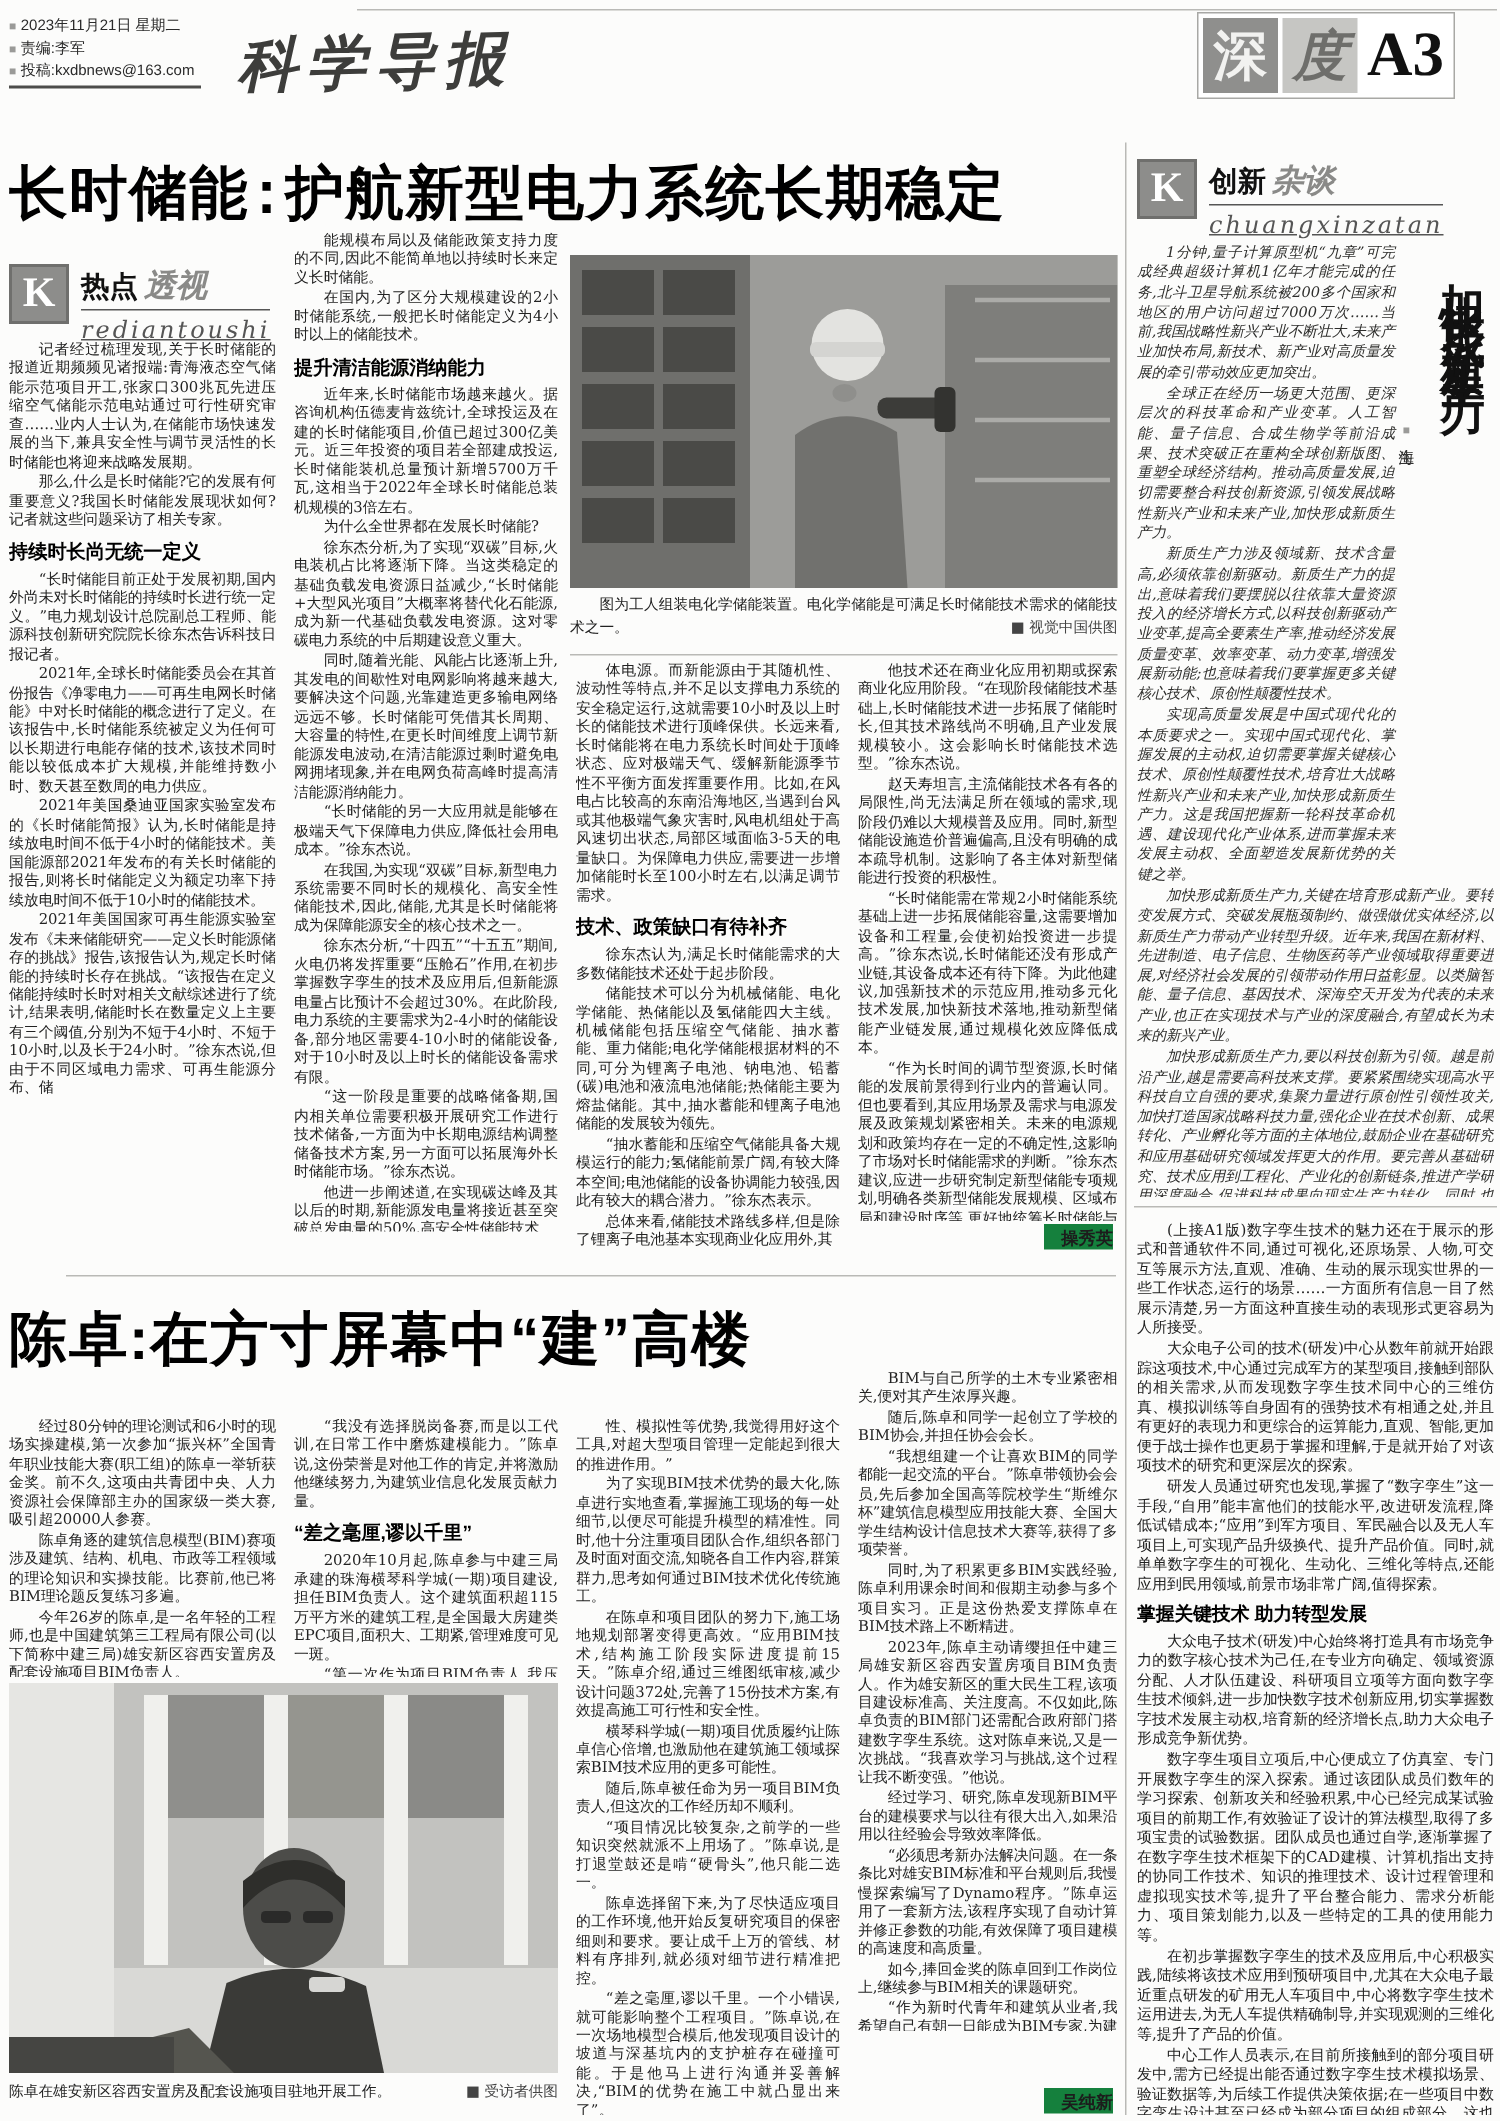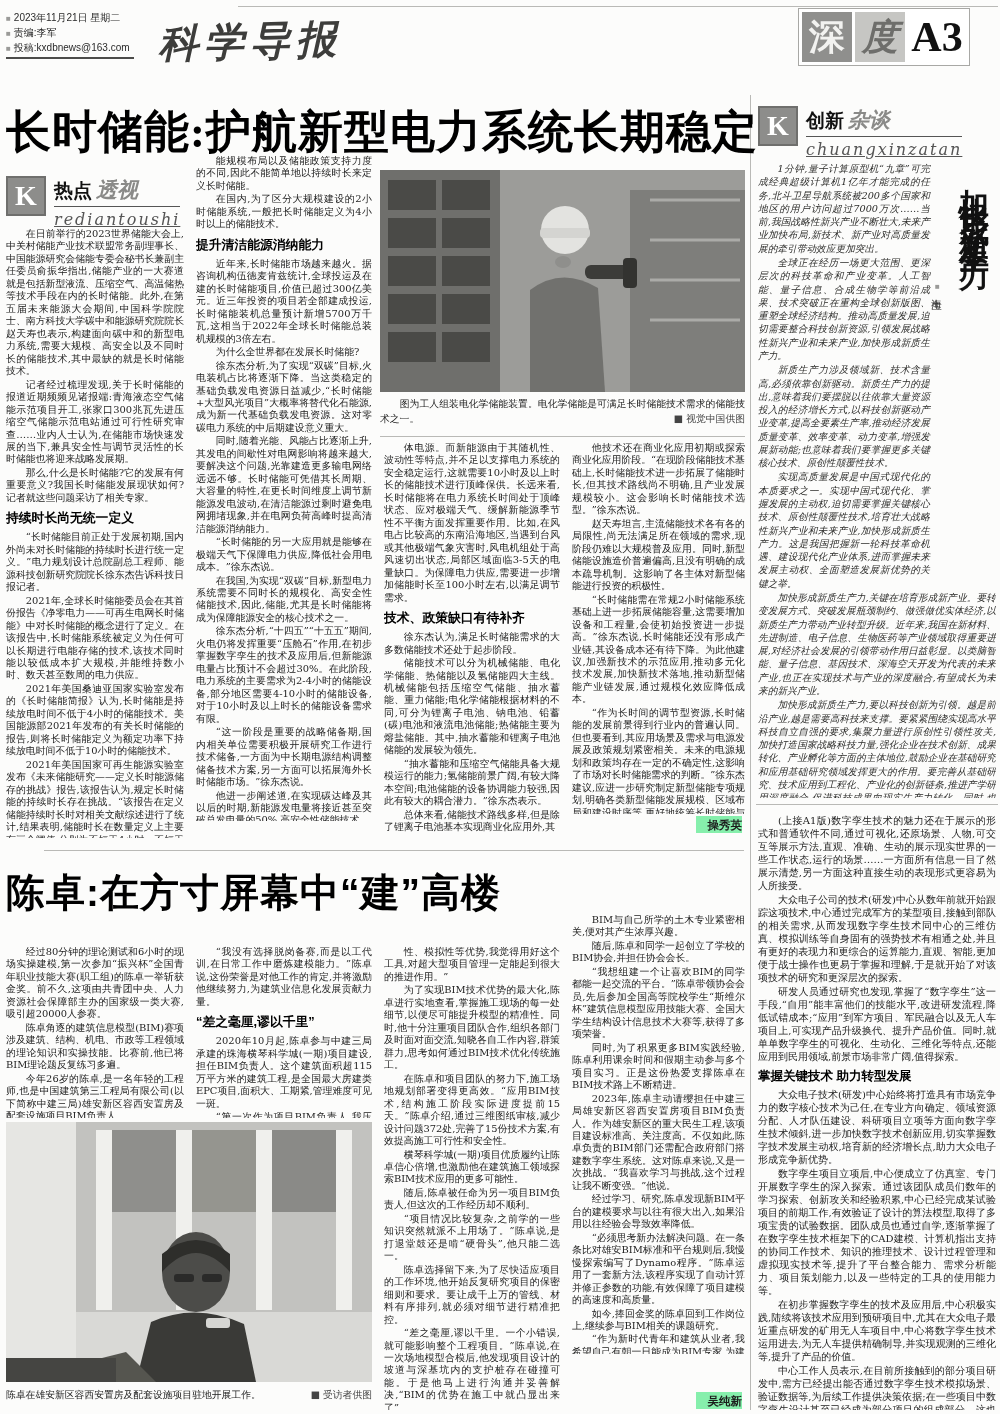--- a/index.html
+++ b/index.html
@@ -16,40 +16,40 @@
             letter-spacing:6px;transform:rotate(-1.5deg);font-family:"DejaVu Serif",serif;}
   .section-box{position:absolute;left:798px;top:8px;width:170px;height:56px;border:1px solid #a8a8a5;
                display:flex;align-items:center;background:#fff;}
   .tile{width:50px;height:50px;margin-left:3px;display:flex;align-items:center;justify-content:center;
         font-size:36px;font-weight:bold;font-family:"DejaVu Serif",serif;}
   .tile-a{background:#8f8f8d;color:#f2f2f0;}
   .tile-b{background:#c6c6c3;color:#6e6e6b;font-style:italic;}
   .pageno{flex:1;text-align:center;font-size:42px;font-weight:bold;color:#111;
           font-family:"Liberation Serif",serif;}
   
-  .headline1{font-family:Liberation Serif, serif;font-weight:900;
-             font-size:45px;letter-spacing:1px;color:#000;white-space:nowrap;}
+  .headline1{font-family:Liberation Mono, monospace;font-weight:900;
+             font-size:39px;letter-spacing:1px;color:#000;white-space:nowrap;}
   .headline2{font-family:"Liberation Sans","DejaVu Sans",sans-serif;font-weight:900;
              font-size:39px;letter-spacing:1px;color:#000;white-space:nowrap;}
   
   .badge{display:flex;align-items:flex-start;}
   .klogo{width:40px;height:40px;background:#8d8d8b;border:2px solid #6f6f6d;box-sizing:border-box;
          color:#fff;font-family:"Liberation Serif",serif;font-weight:bold;font-size:28px;
          display:flex;align-items:center;justify-content:center;}
   .badge-right{margin-left:8px;}
   .badge-line1{display:flex;align-items:flex-end;border-bottom:1.5px solid #555;padding-bottom:2px;}
   .badge-bold{font-family:"Liberation Sans",sans-serif;font-weight:900;font-size:19px;color:#111;}
   .badge-script{font-size:21px;font-style:italic;font-weight:bold;color:#8a8a88;margin-left:4px;}
   .badge-pinyin{font-style:italic;font-size:16px;color:#555;letter-spacing:2px;margin-top:3px;text-decoration:underline;}
   
   .col{position:absolute;overflow:hidden;}
   .para{margin:0 0 1px 0;font-size:9.9px;line-height:1.26;text-align:justify;text-indent:2em;color:#222;}
   .subhead{margin:6px 0 4px 0;font-family:"Liberation Sans",sans-serif;font-weight:bold;
            font-size:12.8px;color:#000;}
-  .byline{position:absolute;right:4px;bottom:2px;background:#86efac;padding:2px 0 0 12px;
+  .byline{position:absolute;right:4px;bottom:2px;background:#15803d;padding:2px 0 0 12px;
           font-family:Liberation Sans, sans-serif;font-weight:bold;font-size:11.5px;}
   
   .photo{position:absolute;background:#9a9a97;overflow:hidden;}
   .caption{font-size:9.8px;line-height:1.5;text-align:justify;color:#222;}
   .caption .cred{float:right;color:#444;}
   
   .essay{position:absolute;overflow:hidden;}
   .essay .para{font-style:italic;font-size:9.7px;line-height:1.37;color:#2d2d2b;}
   .vfloat{float:right;width:66px;height:408px;position:relative;}
   .v-headline{position:absolute;right:2px;top:2px;writing-mode:vertical-rl;
@@ -93,21 +93,20 @@
     <div class="badge-right">
       <div class="badge-line1">
         <span class="badge-bold">热点</span>
         <span class="badge-script">透视</span>
       </div>
       <div class="badge-pinyin">rediantoushi</div>
     </div>
   </div>
 
   <div class="col" style="left:6px;top:228px;width:178px;height:610px;">
-      <p class="para">在日前举行的2023世界储能大会上,中关村储能产业技术联盟常务副理事长、中国能源研究会储能专委会秘书长兼副主任委员俞振华指出,储能产业的一大赛道就是包括新型液流、压缩空气、高温储热等技术手段在内的长时储能。此外,在第五届未来能源大会期间,中国科学院院士、南方科技大学碳中和能源研究院院长赵天寿也表示,构建面向碳中和的新型电力系统,需要大规模、高安全以及不同时长的储能技术,其中最缺的就是长时储能技术。</p>
       <p class="para">记者经过梳理发现,关于长时储能的报道近期频频见诸报端:青海液态空气储能示范项目开工,张家口300兆瓦先进压缩空气储能示范电站通过可行性研究审查……业内人士认为,在储能市场快速发展的当下,兼具安全性与调节灵活性的长时储能也将迎来战略发展期。</p>
       <p class="para">那么,什么是长时储能?它的发展有何重要意义?我国长时储能发展现状如何?记者就这些问题采访了相关专家。</p>
       <h3 class="subhead">持续时长尚无统一定义</h3>
       <p class="para">“长时储能目前正处于发展初期,国内外尚未对长时储能的持续时长进行统一定义。”电力规划设计总院副总工程师、能源科技创新研究院院长徐东杰告诉科技日报记者。</p>
       <p class="para">2021年,全球长时储能委员会在其首份报告《净零电力——可再生电网长时储能》中对长时储能的概念进行了定义。在该报告中,长时储能系统被定义为任何可以长期进行电能存储的技术,该技术同时能以较低成本扩大规模,并能维持数小时、数天甚至数周的电力供应。</p>
       <p class="para">2021年美国桑迪亚国家实验室发布的《长时储能简报》认为,长时储能是持续放电时间不低于4小时的储能技术。美国能源部2021年发布的有关长时储能的报告,则将长时储能定义为额定功率下持续放电时间不低于10小时的储能技术。</p>
       <p class="para">2021年美国国家可再生能源实验室发布《未来储能研究——定义长时能源储存的挑战》报告,该报告认为,规定长时储能的持续时长存在挑战。“该报告在定义储能持续时长时对相关文献综述进行了统计,结果表明,储能时长在数量定义上主要有三个阈值,分别为不短于4小时、不短于10小时,以及长于24小时。”徐东杰说,但由于不同区域电力需求、可再生能源分布、储</p>
     </div>
   <div class="col" style="left:196px;top:155px;width:176px;height:666px;">
       <p class="para">能规模布局以及储能政策支持力度的不同,因此不能简单地以持续时长来定义长时储能。</p>

